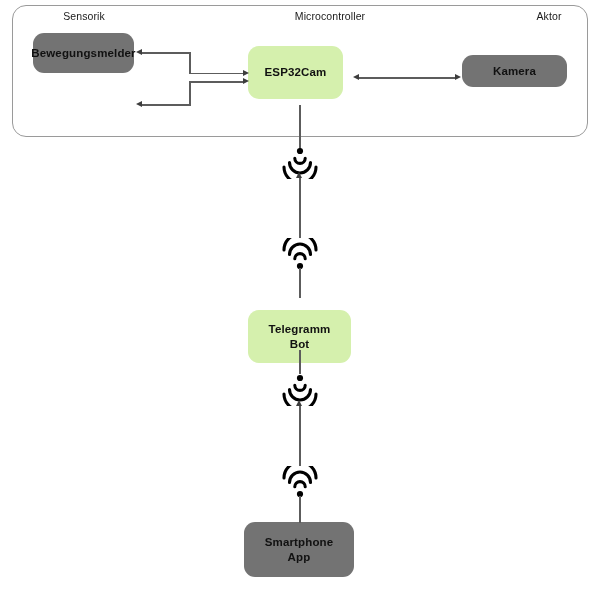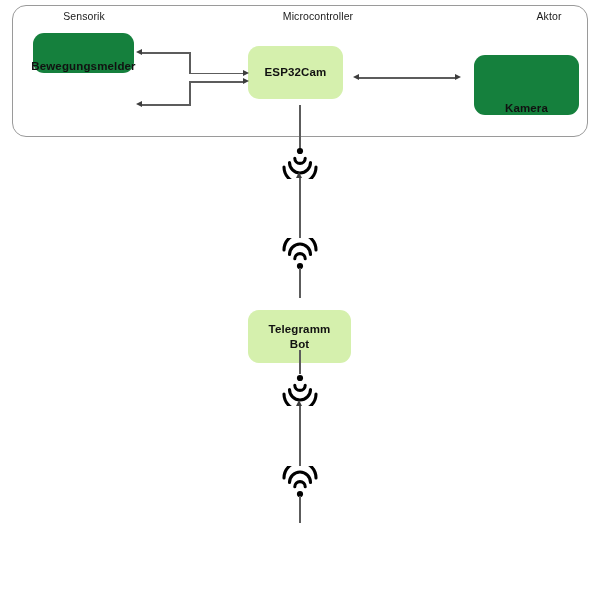--- a/index.html
+++ b/index.html
@@ -51,21 +51,21 @@
     display: flex;
     align-items: center;
     justify-content: center;
     text-align: center;
     font-size: 11.5px;
     font-weight: bold;
     color: #111111;
     line-height: 1.25;
     letter-spacing: 0.15px;
   }
-  .node.yellow { background: #15803d; align-items: flex-end; }
+  .node.yellow { background: #737373; }
   .node.green  { background: #d5f0ad; }
   .node span { display: block; }
 
   
   .ln {
     position: absolute;
     background: #5c5c5c;
   }
   .ln.h { height: 1.6px; }
   .ln.v { width: 1.6px; }
@@ -100,43 +100,49 @@
   .wifi svg { display: block; width: 40px; height: 34px; }
 </style>
 </head>
 <body>
 
 <div id="canvas">
 
   <div class="group-box"></div>
 
   <div class="section-label" style="left:84px; top:10px;">Sensorik</div>
-  <div class="section-label" style="left:296px; top:10px;padding-left:44px;">Microcontroller</div>
+  <div class="section-label" style="left:308px; top:10px;padding-left:44px;">Microcontroller</div>
   <div class="section-label" style="left:517px; top:10px;margin-left:32px;">Aktor</div>
 
   <div class="node yellow" style="left:33px; top:33px; width:101px; height:40px;">
     <span>Bewegungsmelder</span>
   </div>
 
 
   <div class="node green" style="left:248px; top:46px; width:95px; height:53px;">
     <span>ESP32Cam</span>
   </div>
 
-  <div class="node yellow" style="left:462px; top:55px; width:105px; height:60px;margin-left:12px;">
+  <div class="node yellow" style="left:462px; top:55px; width:105px; height:32px;">
     <span>Kamera</span>
   </div>
 
   <div class="node green" style="left:248px; top:310px; width:103px; height:53px;">
     <div>
       <span>Telegramm</span>
       <span>Bot</span>
     </div>
   </div>
 
+  <div class="node yellow" style="left:244px; top:522px; width:110px; height:55px;">
+    <div>
+      <span>Smartphone</span>
+      <span>App</span>
+    </div>
+  </div>
 
   <div>
 
     <div class="ln h" style="left:142px; top:52px; width:49px;"></div>
 
     <div class="ln v" style="left:189px; top:52px; height:22px;"></div>
 
     <div class="ln h" style="left:189px; top:72.5px; width:56px;"></div>
 
     <div class="arrow left" style="left:136px; top:48.6px;"></div>

